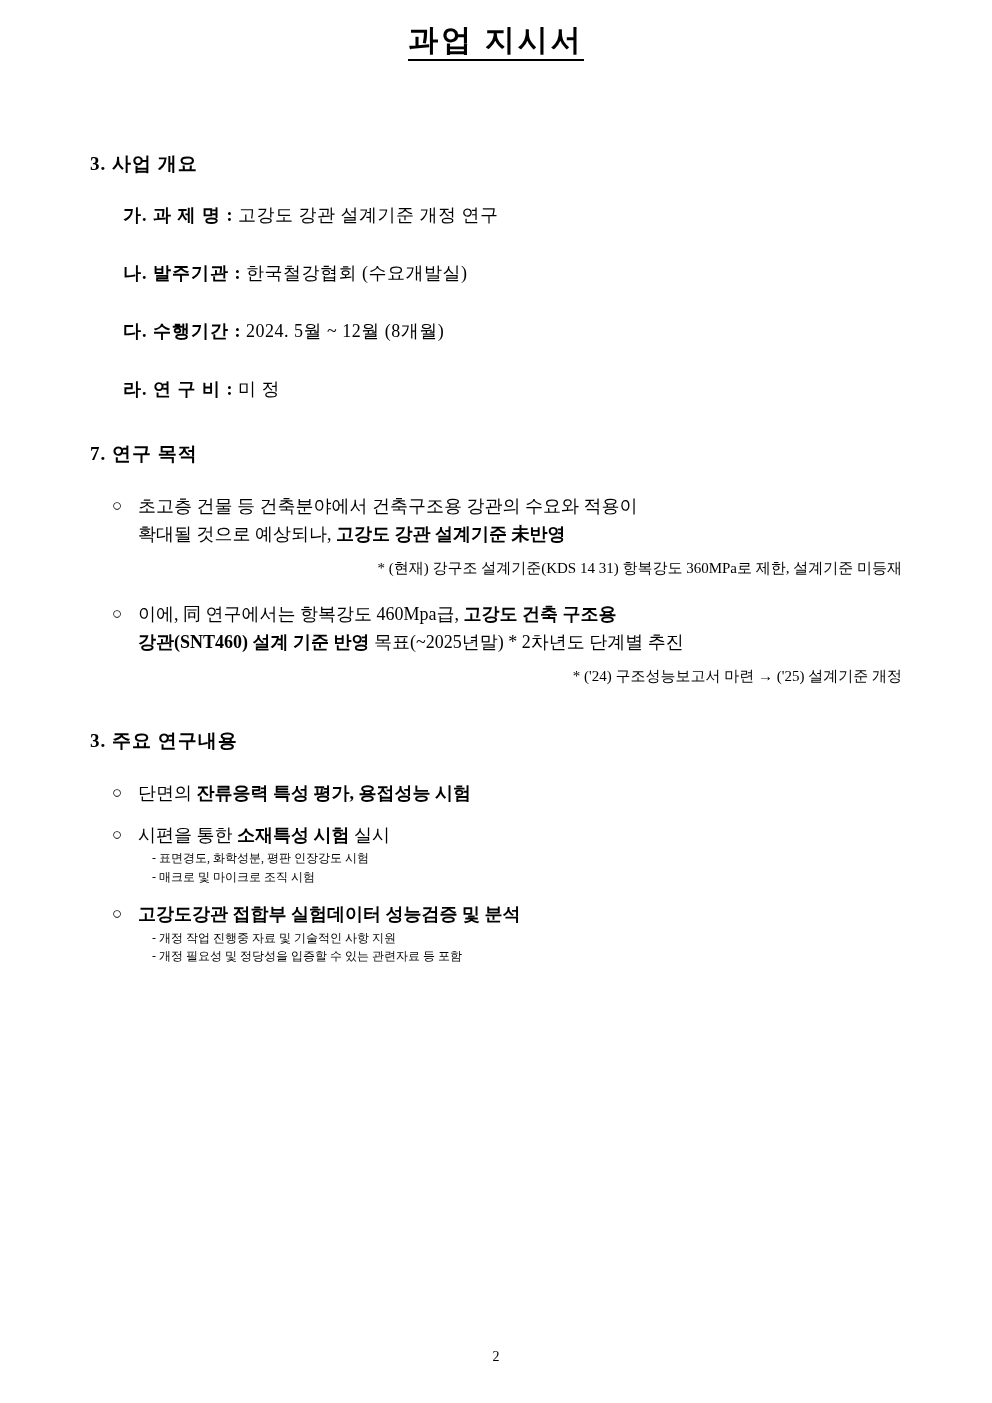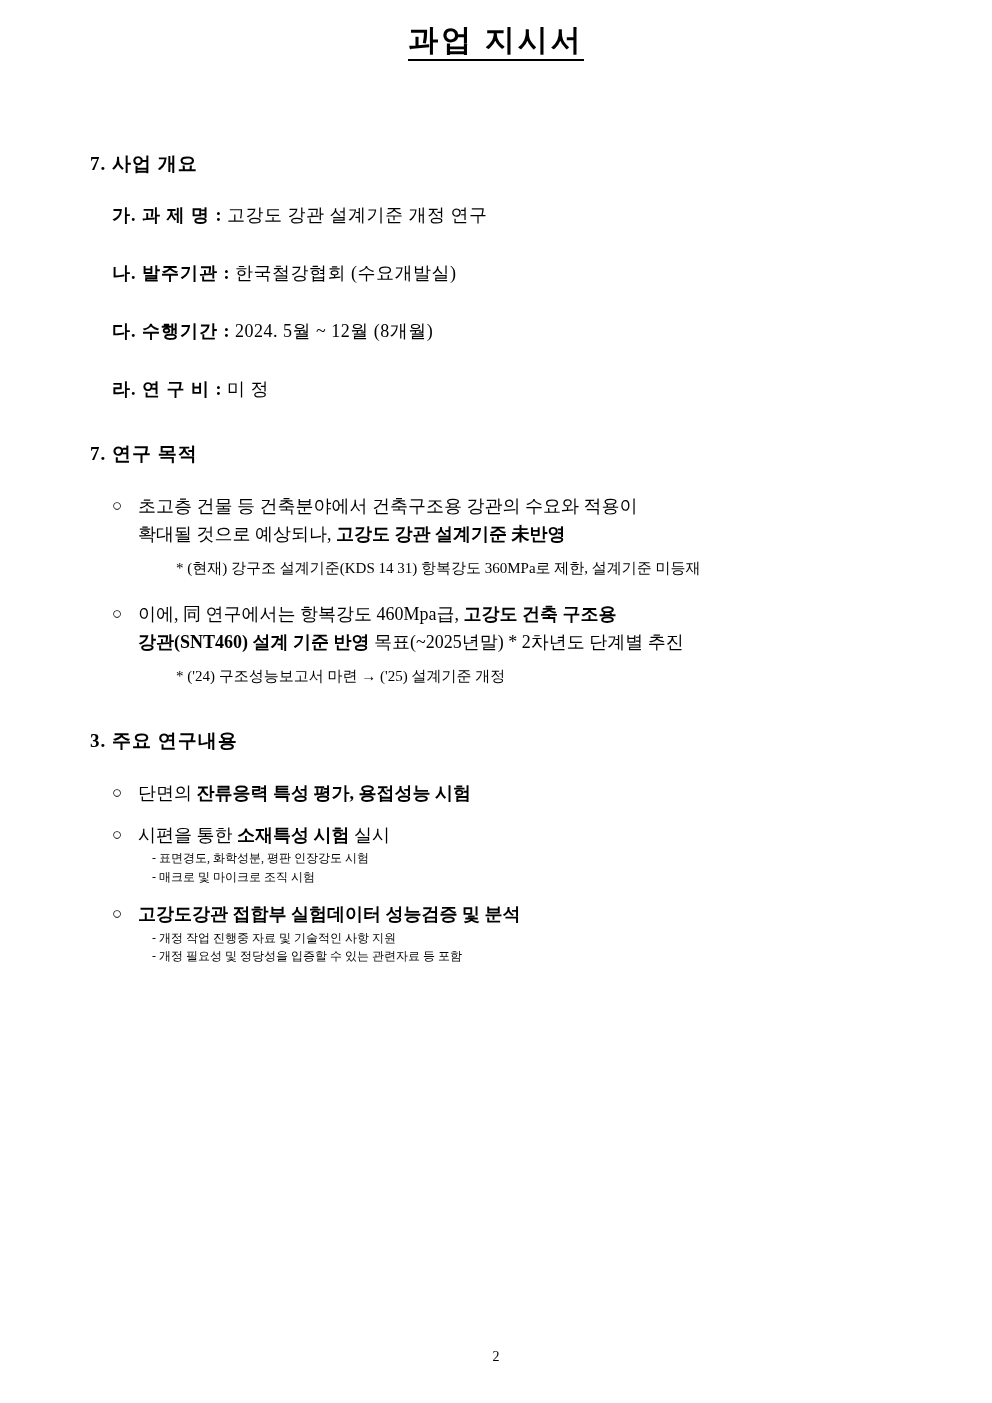--- a/index.html
+++ b/index.html
@@ -38,20 +38,21 @@
     font-weight: bold;
     letter-spacing: 1px;
   }
   .sub-item {
     font-size: 18px;
     margin-left: 22px;
   }
   .sub-item .lbl {
     font-weight: bold;
     letter-spacing: 1px;
+    margin-left: 11px;
   }
   .sub-item .val {
     font-weight: normal;
     letter-spacing: 0.5px;
     margin-top: 48px;
   }
 
   .bullet-row {
     display: flex;
     align-items: flex-start;
@@ -68,20 +69,21 @@
     line-height: 1.55;
     flex: 1;
   }
   .b {
     font-weight: bold;
   }
   .note {
     font-size: 15px;
     margin-left: 86px;
     line-height: 1.5;
+    text-align: right;
   }
   .dash-line {
     font-size: 12px;
     margin-left: 62px;
     line-height: 1.55;
   }
   .page-number {
     position: absolute;
     bottom: 38px;
     left: 0;
@@ -102,21 +104,21 @@
 
 <div class="page">
 
   <h1 class="doc-title">
     <span>과업 지시서</span>
   </h1>
 
   <div class="sp-90"></div>
 
   <div class="section">
-    <div class="section-head">7. 사업 개요</div>
+    <div class="section-head">3. 사업 개요</div>
     <div class="sp-26"></div>
 
     <div class="sub-item">
       <span class="lbl">가. 과 제 명 :</span>
       <span class="val">고강도 강관 설계기준 개정 연구</span>
     </div>
     <div class="sp-34"></div>
 
     <div class="sub-item">
       <span class="lbl">나. 발주기관 :</span>

